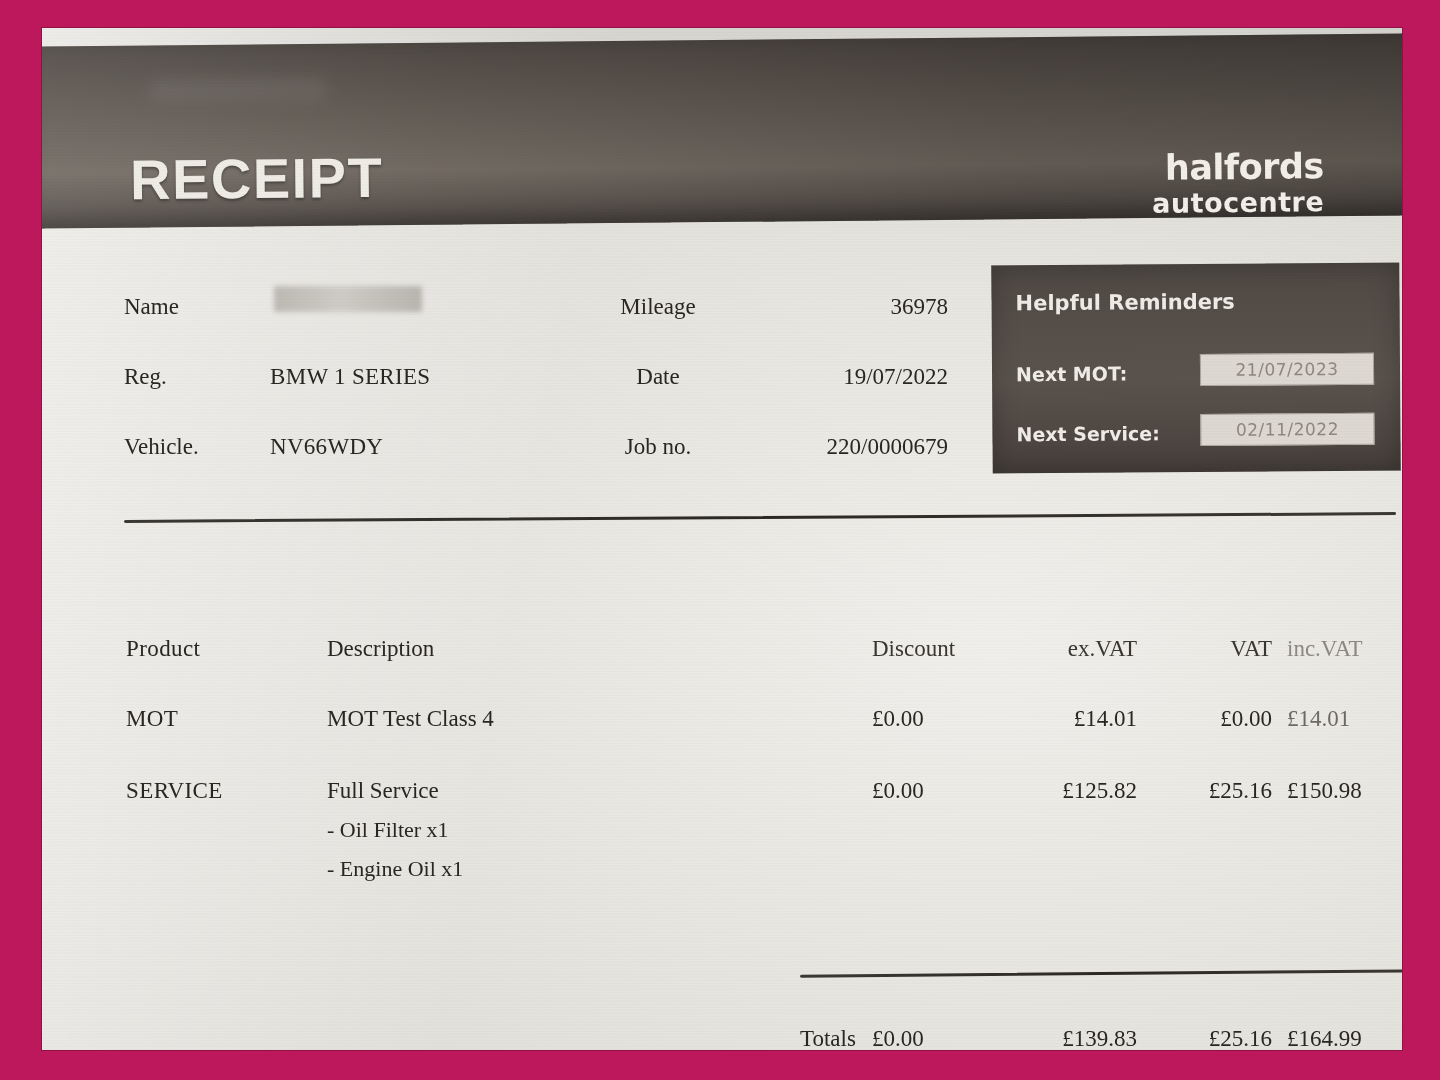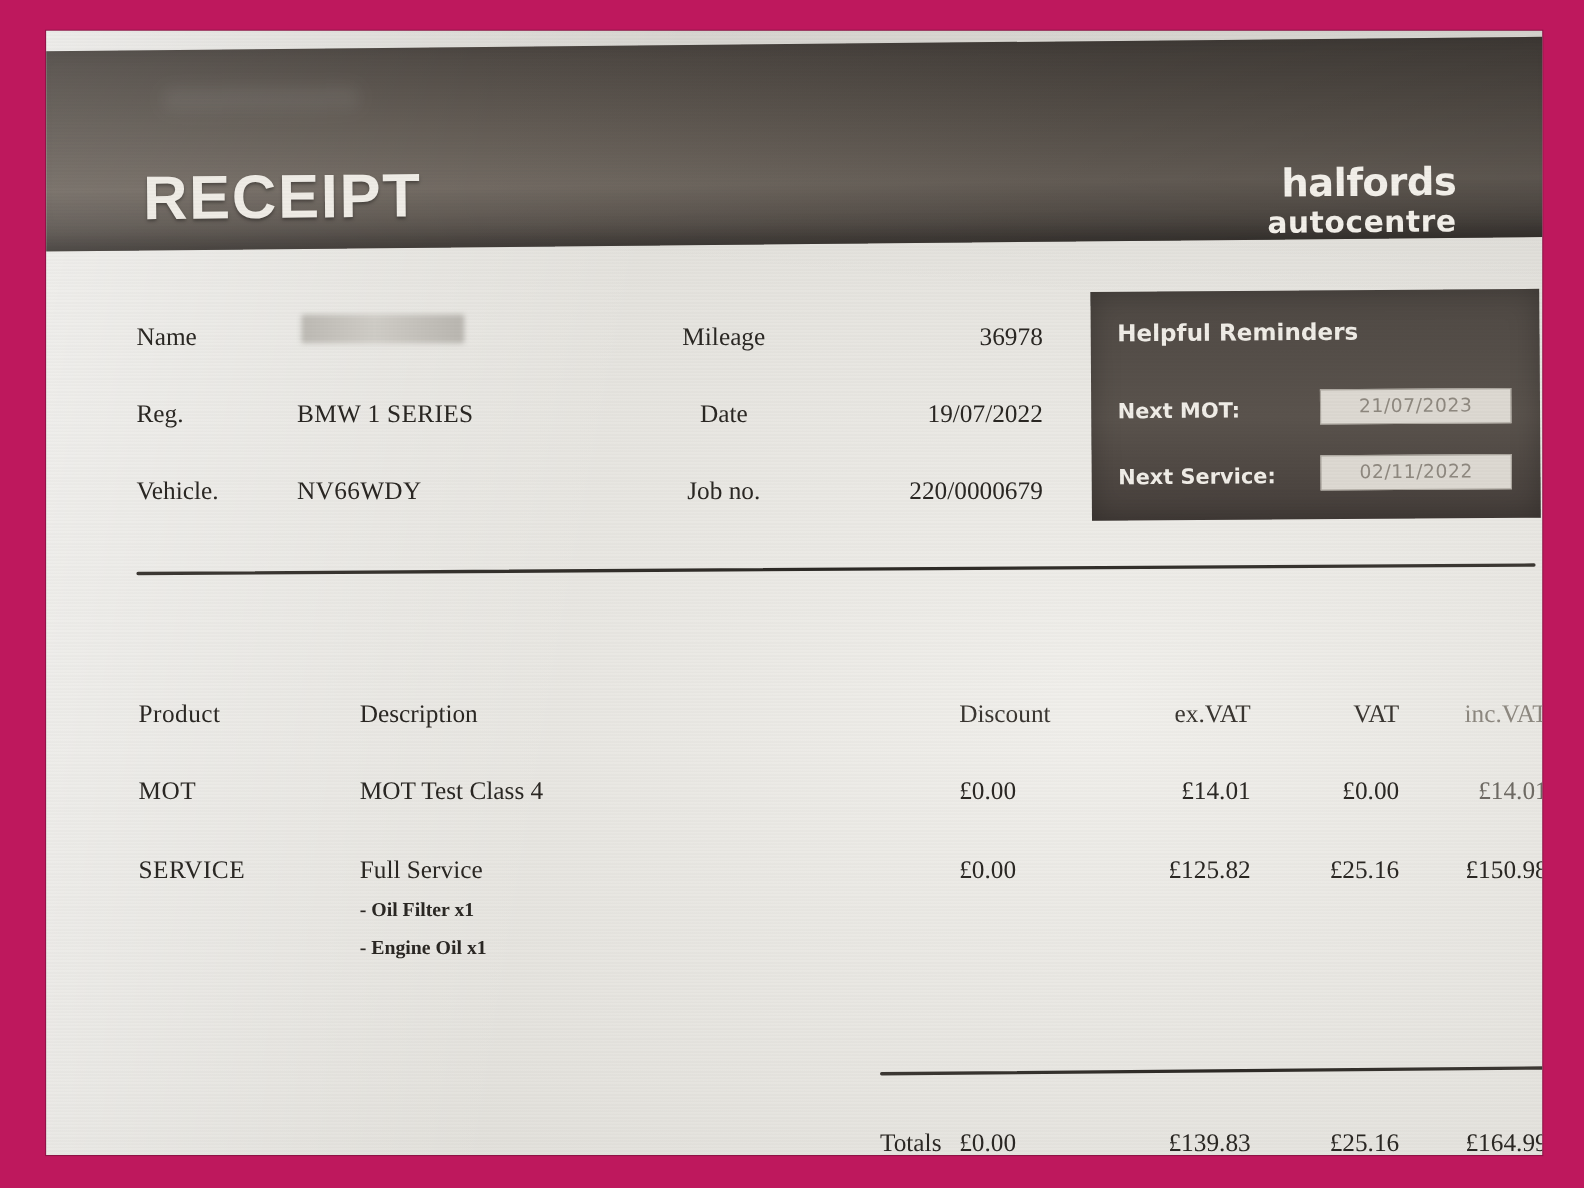--- a/index.html
+++ b/index.html
@@ -224,28 +224,28 @@
     left: 0;
     top: 608px;
     width: 100%;
     font-size: 23px;
   }
   .col-product { position: absolute; left: 84px;  width: 200px; }
   .col-desc    { position: absolute; left: 285px; width: 430px; }
   .col-disc    { position: absolute; left: 830px; width: 130px; }
   .col-exvat   { position: absolute; left: 975px; width: 120px; text-align: right; }
   .col-vat     { position: absolute; left: 1120px; width: 110px; text-align: right; }
-  .col-incvat  { position: absolute; left: 1245px; width: 120px; text-align: right; }
+  .col-incvat  { position: absolute; left: 1245px; width: 120px; }
 
   .thead .col-incvat { color: #8d8880; }
   .thead .col-vat, .thead .col-exvat, .thead .col-disc { color: #3a3631; }
 
   .row { position: absolute; left: 0; width: 100%; }
   .row .col-product { font-weight: normal; letter-spacing: 0.4px; }
-  .desc-sub { display: block; margin-top: 13px; font-size: 18px; font-weight: bold; }
+  .desc-sub { display: block; margin-top: 13px; font-size: 22px; }
 
   .totals {
     position: absolute;
     left: 0;
     top: 998px;
     width: 100%;
     font-size: 23px;
   }
   .totals .t-label { position: absolute; left: 758px; width: 160px; }
 

